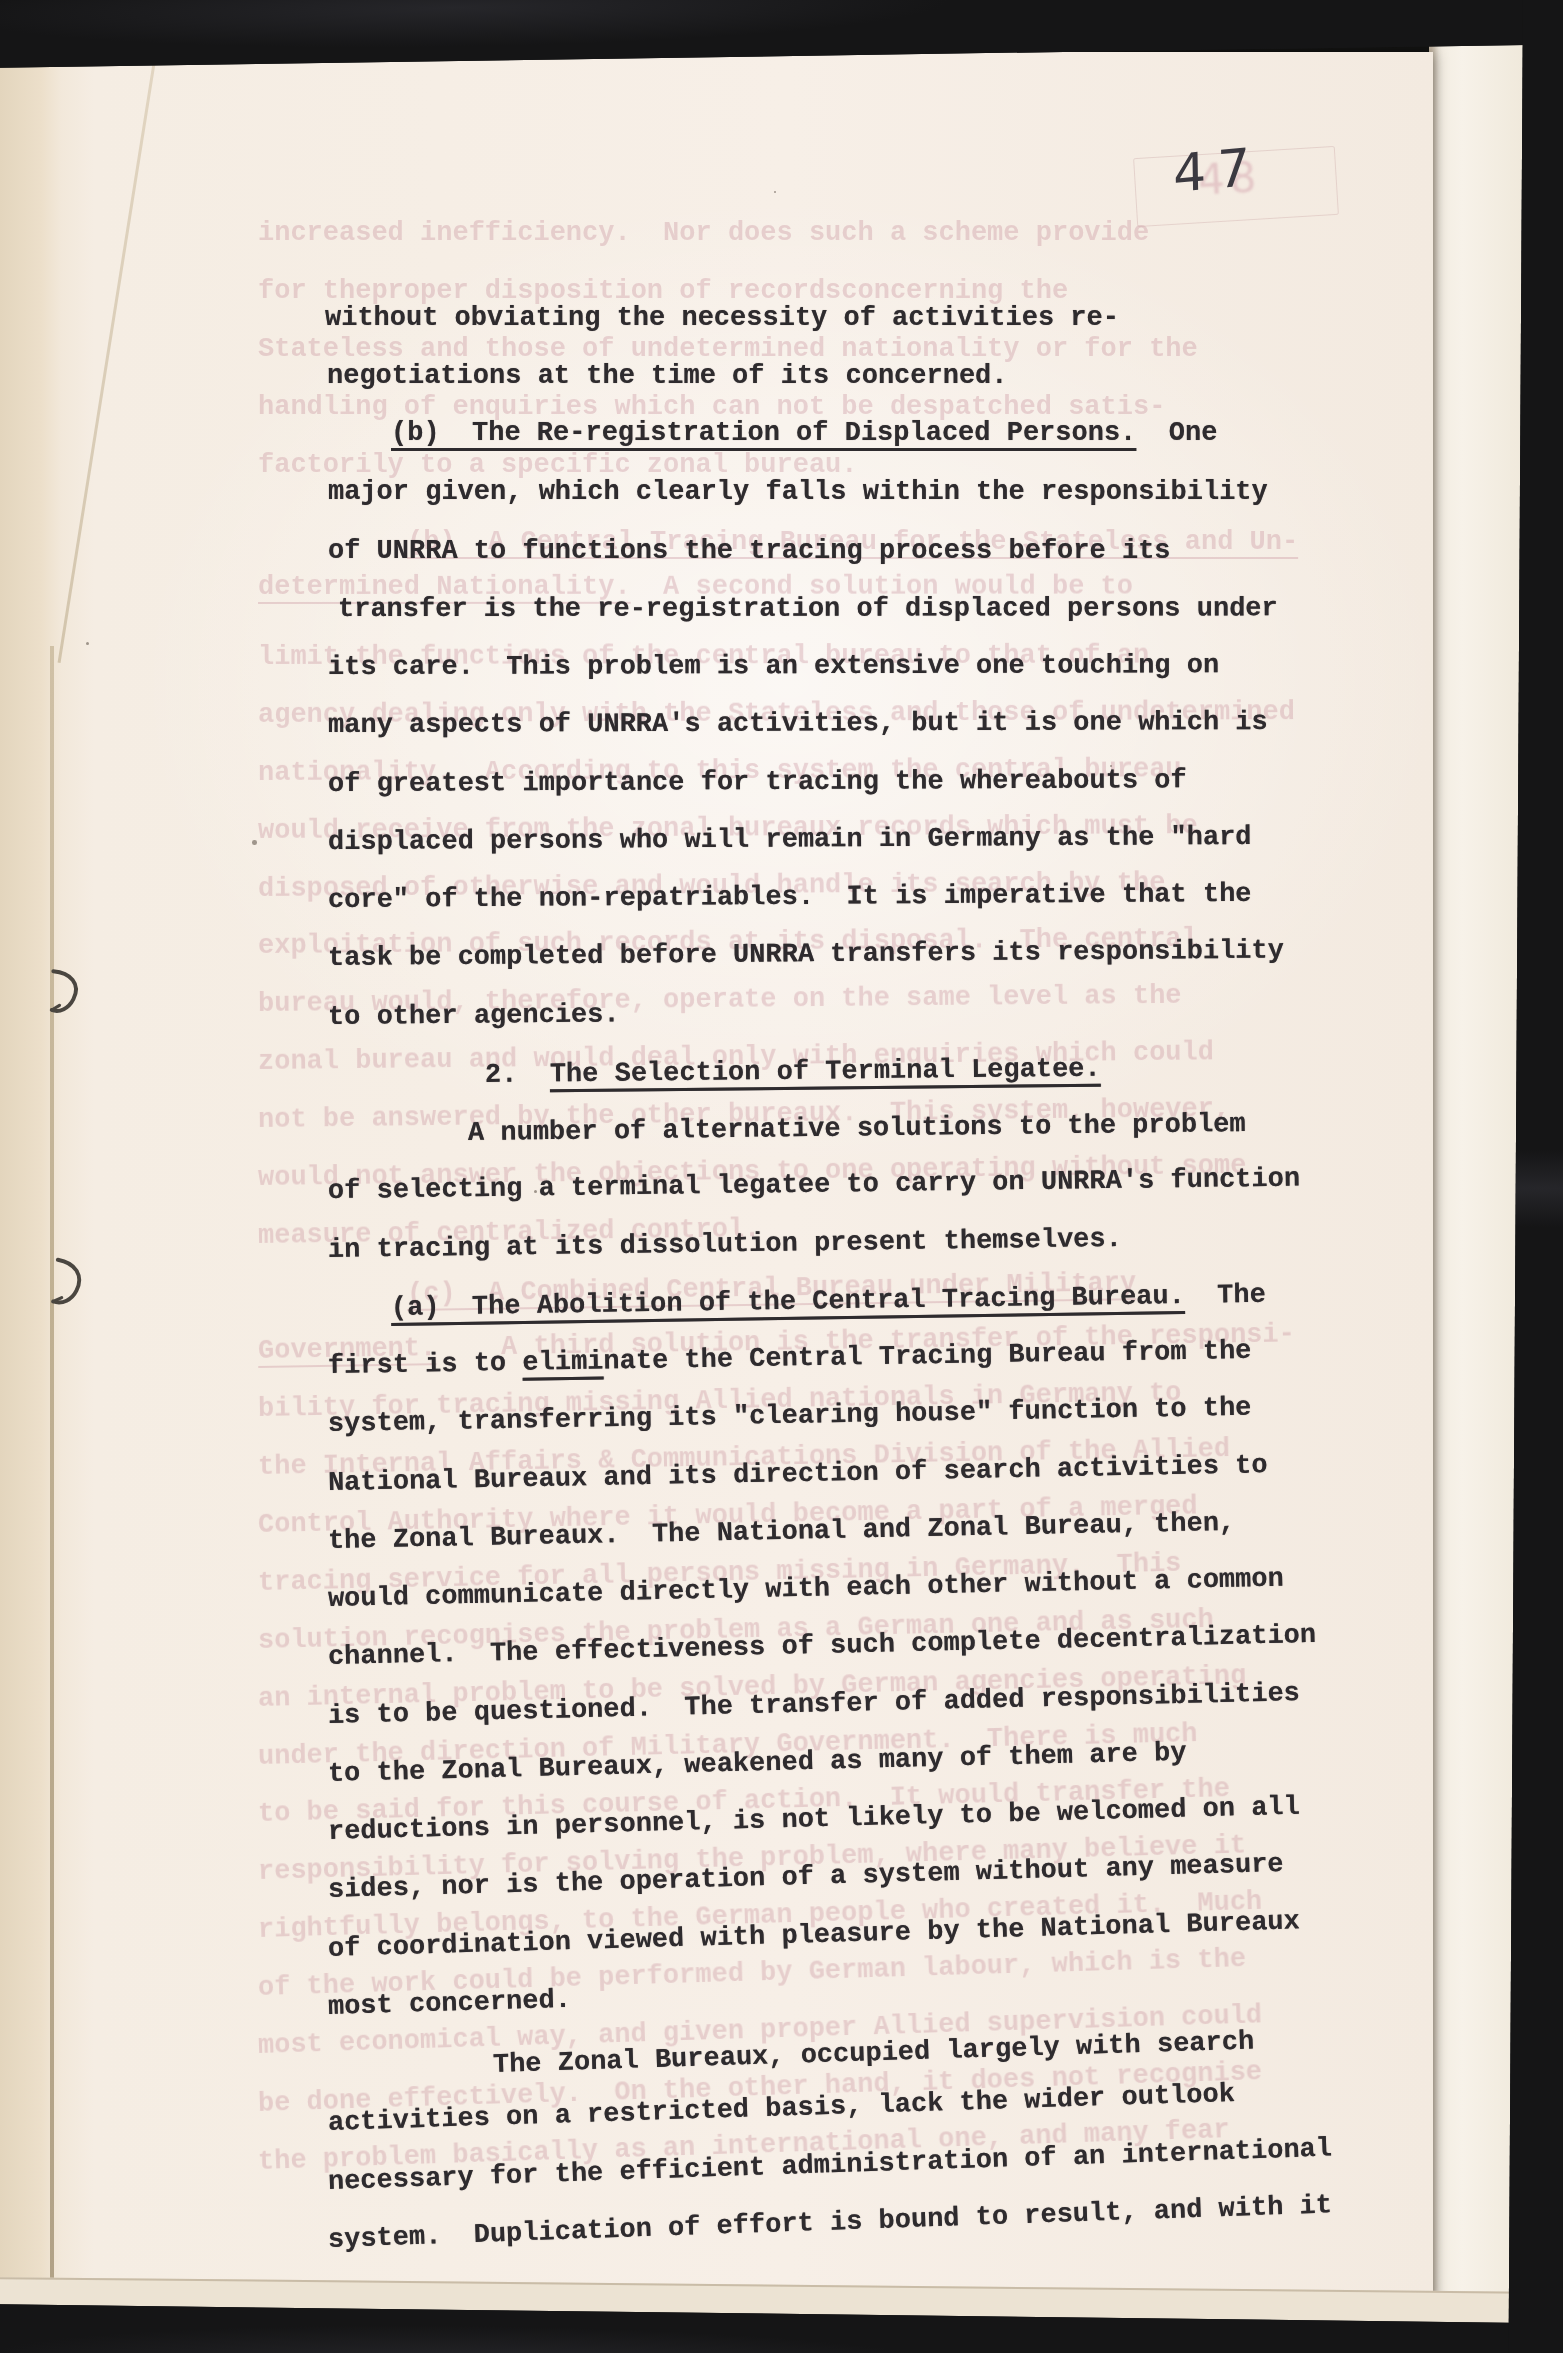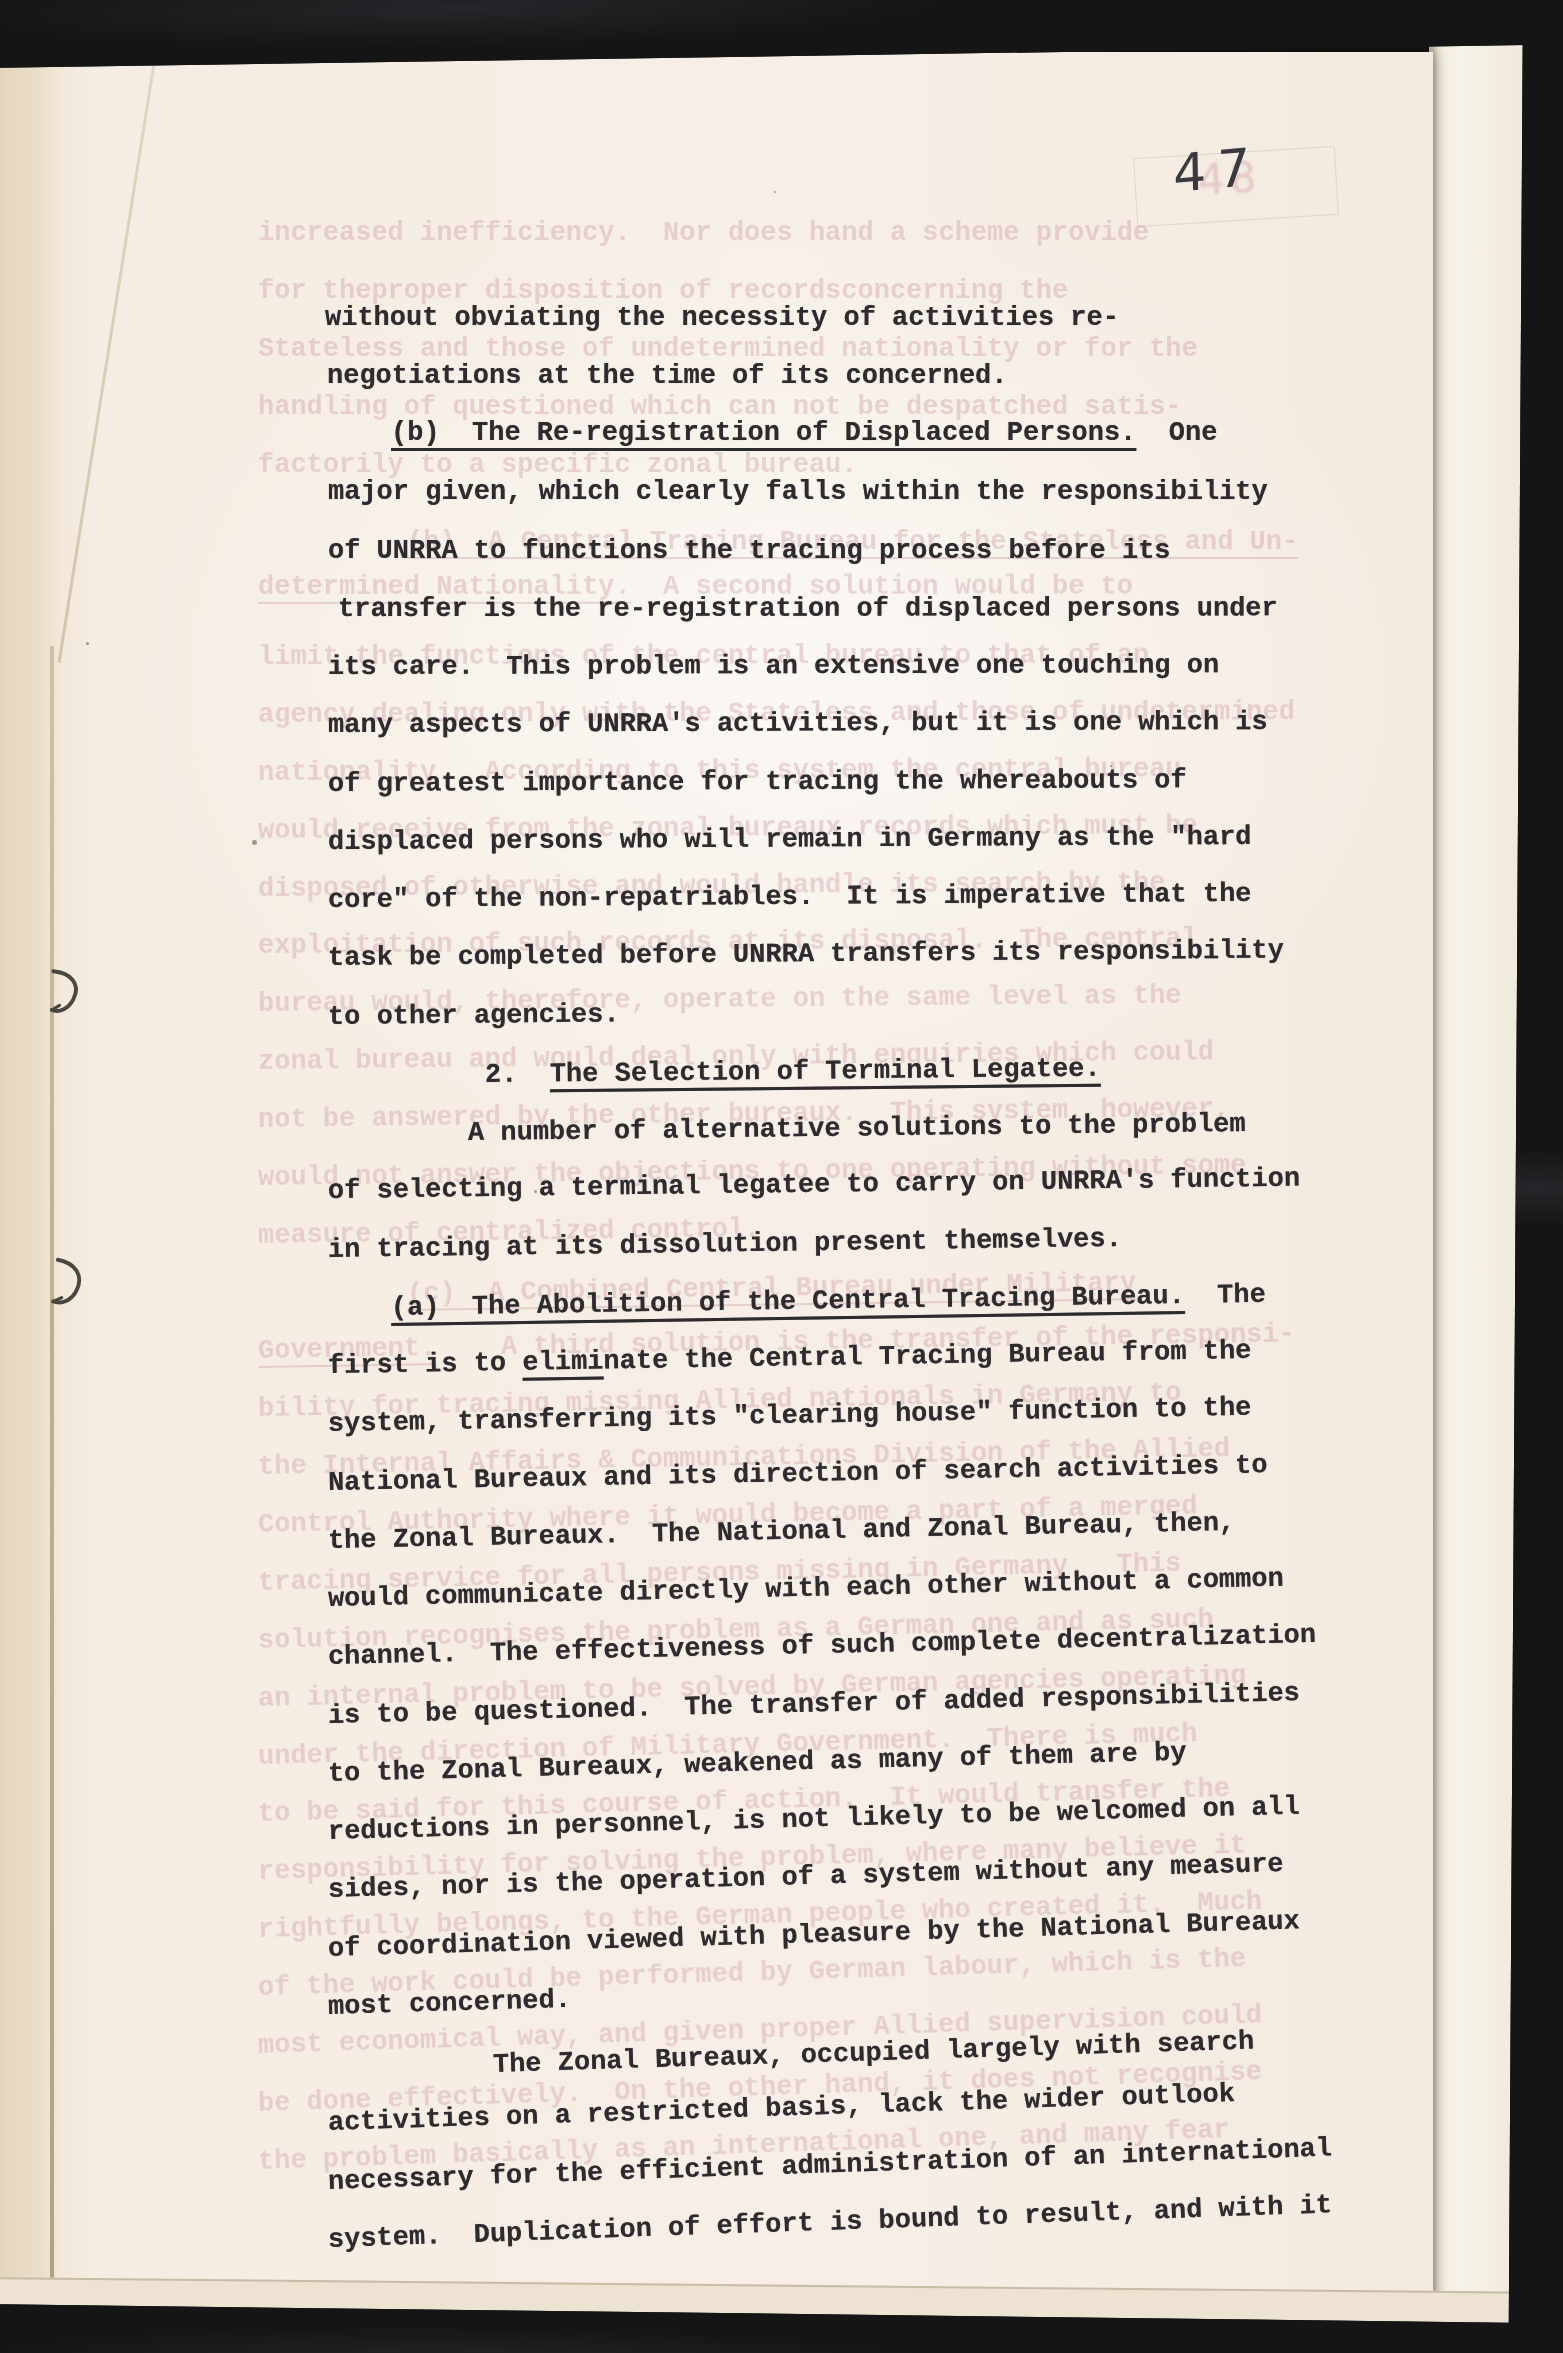--- a/index.html
+++ b/index.html
@@ -96,24 +96,24 @@
 
   <div class="page">
     <div class="crease-top"></div>
     <div class="crease"></div>
 
     <div class="ghost-box"></div>
     <div class="ghost-number">48</div>
     <div class="page-number">47</div>
 
     <div id="bleed-layer">
-        <div class="line bleed" style="left: 258px; top: 164px; transform: rotate(0deg);"><span>increased inefficiency.  Nor does hand a scheme provide</span></div>
+        <div class="line bleed" style="left: 258px; top: 164px; transform: rotate(0deg);"><span>increased inefficiency.  Nor does such a scheme provide</span></div>
         <div class="line bleed" style="left: 258px; top: 222px; transform: rotate(0deg);"><span>for theproper disposition of recordsconcerning the</span></div>
         <div class="line bleed" style="left: 258px; top: 280px; transform: rotate(0deg); text-align: center;"><span>Stateless and those of undetermined nationality or for the</span></div>
-        <div class="line bleed" style="left: 258px; top: 338px; transform: rotate(0deg);"><span>handling of questioned which can not be despatched satis-</span></div>
+        <div class="line bleed" style="left: 258px; top: 338px; transform: rotate(0deg);"><span>handling of enquiries which can not be despatched satis-</span></div>
         <div class="line bleed" style="left: 258px; top: 396px; transform: rotate(0deg);"><span>factorily to a specific zonal bureau.</span></div>
         <div class="line bleed" style="left: 407px; top: 473px; transform: rotate(0deg);"><span class="u">(b)  A Central Tracing Bureau for the Stateless and Un-</span></div>
         <div class="line bleed" style="left: 258px; top: 518px; transform: rotate(-0.03deg);"><span class="u">determined Nationality.</span><span>  A second solution would be to</span></div>
         <div class="line bleed" style="left: 258px; top: 588px; transform: rotate(-0.09deg);"><span>limit the functions of the central bureau to that of an</span></div>
         <div class="line bleed" style="left: 258px; top: 646px; transform: rotate(-0.16deg);"><span>agency dealing only with the Stateless and those of undetermined</span></div>
         <div class="line bleed" style="left: 258px; top: 704px; transform: rotate(-0.23deg);"><span>nationality.  According to this system the central bureau</span></div>
         <div class="line bleed" style="left: 258px; top: 762px; transform: rotate(-0.3deg);"><span>would receive from the zonal bureaux records which must be</span></div>
         <div class="line bleed" style="left: 258px; top: 820px; transform: rotate(-0.37deg);"><span>disposed of otherwise and would handle its search by the</span></div>
         <div class="line bleed" style="left: 258px; top: 877px; transform: rotate(-0.44deg);"><span>exploitation of such records at its disposal.  The central</span></div>
         <div class="line bleed" style="left: 258px; top: 935px; transform: rotate(-0.51deg);"><span>bureau would, therefore, operate on the same level as the</span></div>

